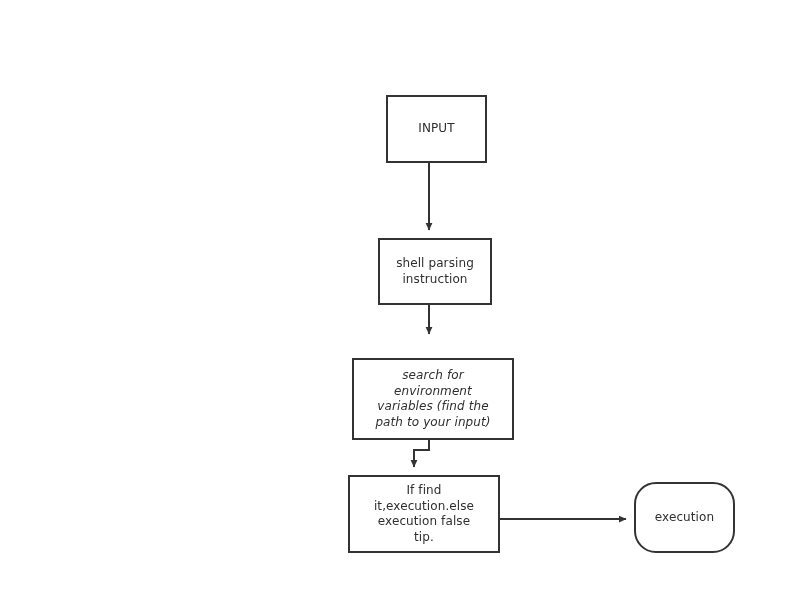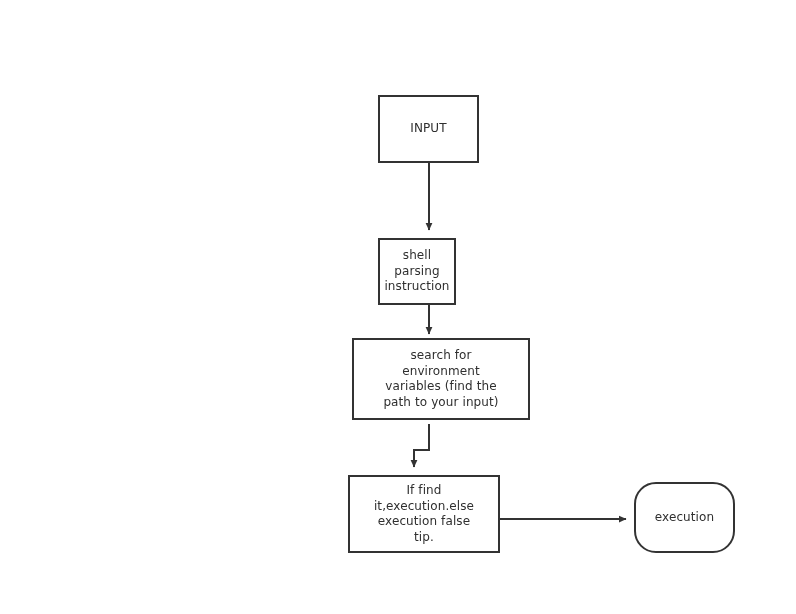--- a/index.html
+++ b/index.html
@@ -41,23 +41,23 @@
     white-space: pre-line;
     letter-spacing: 0.1px;
   }
   .node-label {
     display: block;
     width: 100%;
     padding: 0 4px;
     box-sizing: border-box;
     white-space: pre-line;
   }
-  #node-input       { left: 378px; top: 95px;  width: 101px; height: 68px; }
-  #node-shell       { left: 378px; top: 238px; width: 78px; height: 67px; }
-  #node-search      { left: 352px; top: 338px; width: 178px; height: 82px; }
+  #node-input       { left: 386px; top: 95px;  width: 101px; height: 68px; }
+  #node-shell       { left: 378px; top: 238px; width: 114px; height: 67px; }
+  #node-search      { left: 352px; top: 358px; width: 162px; height: 82px; font-style: italic; }
   #node-iffind      { left: 348px; top: 475px; width: 152px; height: 78px; }
   #node-execution   { left: 634px; top: 482px; width: 101px; height: 71px; border-radius: 22px; }
 </style>
 </head>
 <body>
 
 <div id="canvas">
 
   <svg id="edge-layer" width="796" height="614" viewBox="0 0 796 614" xmlns="http://www.w3.org/2000/svg">
     <defs>

